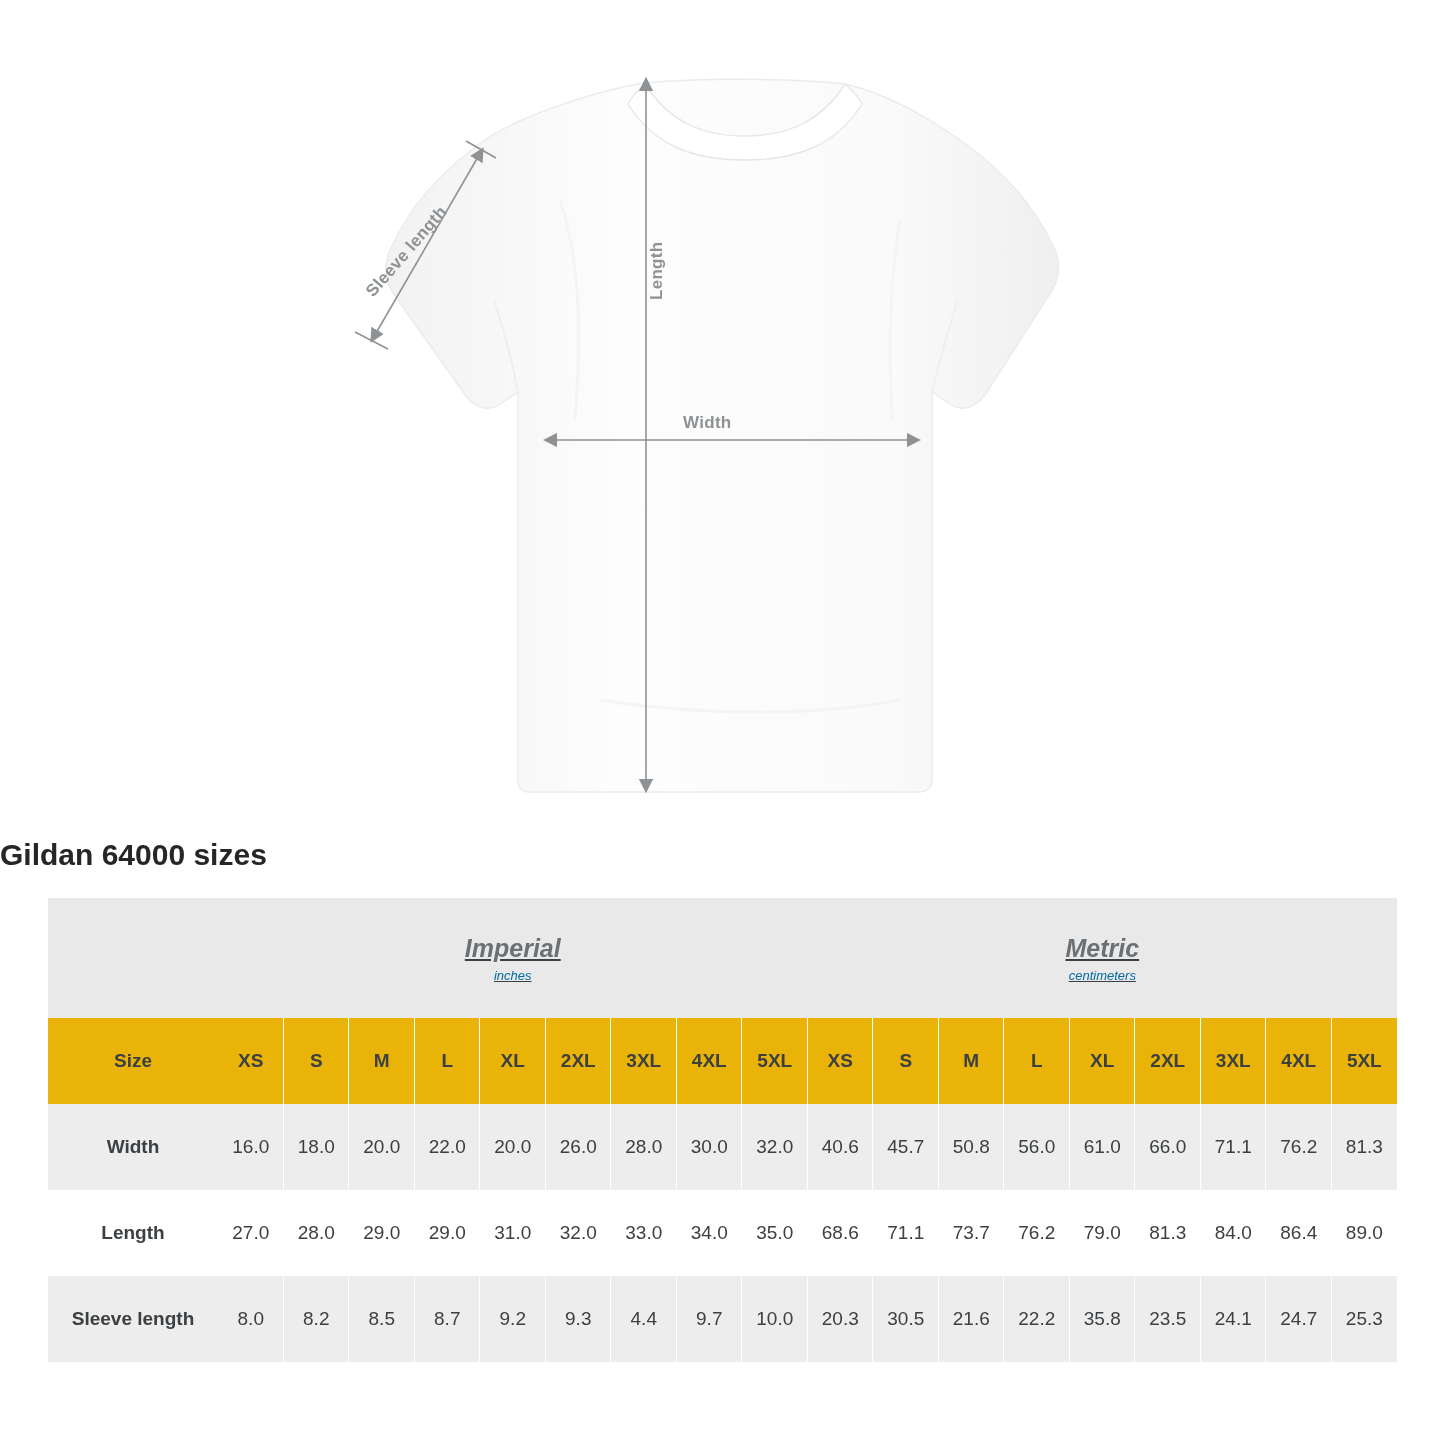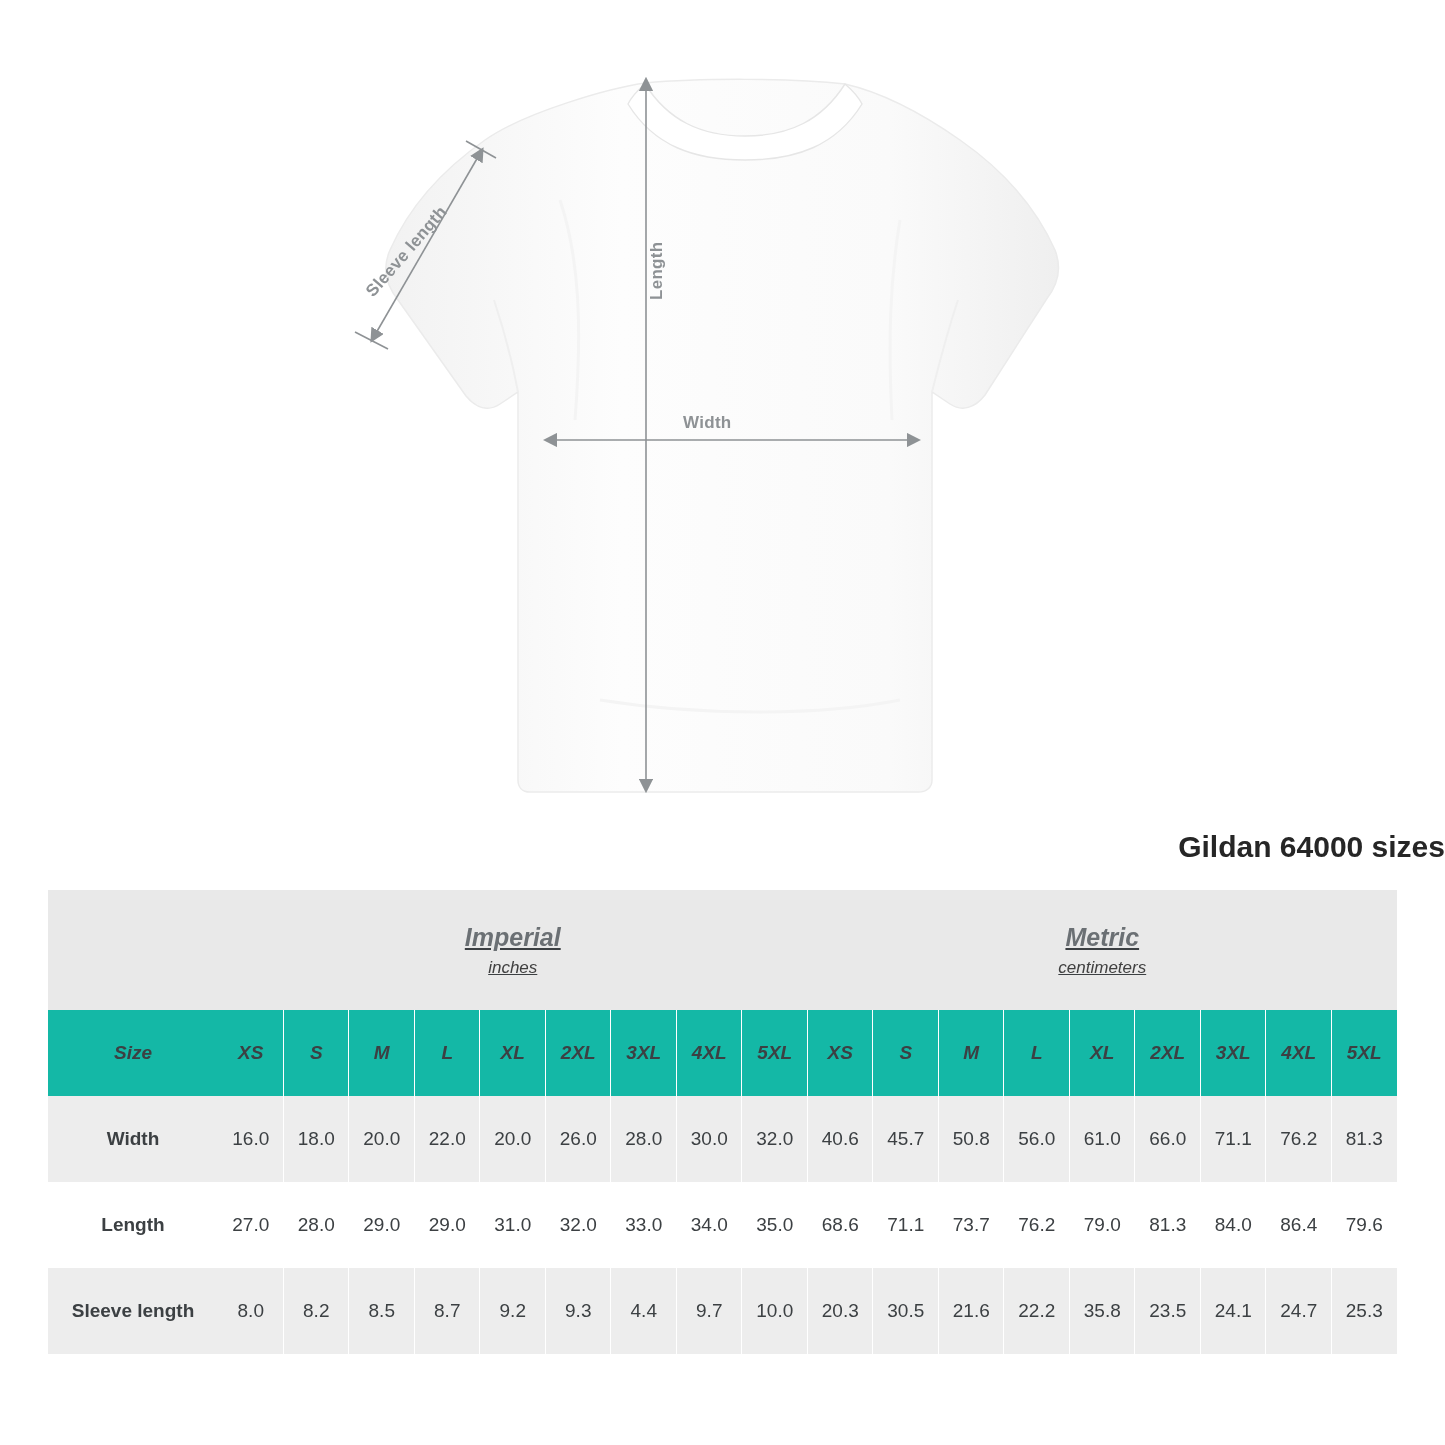--- a/index.html
+++ b/index.html
@@ -47,21 +47,22 @@
   }
   .dim-label.sleeve-lbl {
     left: 362px;
     top: 288px;
     transform: rotate(-49deg);
     transform-origin: left top;
   }
 
   
   .title-block {
-    text-align: right;
+    text-align: left;
+    margin-top: 8px;
   }
   .chart-title {
     font-size: 30px;
     font-weight: bold;
     color: #262626;
     margin: 0;
   }
   .chart-note {
     font-size: 17.5px;
     font-style: italic;
@@ -93,28 +94,28 @@
     text-decoration: underline;
   }
   .unit-title {
     font-size: 25px;
     font-weight: bold;
     font-style: italic;
     color: #6b7074;
     line-height: 1.25;
   }
   .unit-sub {
-    font-size: 17px;
+    font-size: 13px;
     font-style: italic;
-    color: #404040;
+    color: #0369a1;
     margin-top: 4px;
   }
   .row-light td { background: #ffffff; }
   .row-dark td { background: #ededed; }
-  .row-head td { background: #14b8a6; font-style: italic; }
+  .row-head td { background: #eab308; }
   .rowlabel {
     font-weight: bold;
     color: #3c4043;
     font-size: 20px;
   }
   .sizecol {
     font-weight: bold;
     font-size: 20px;
   }
   .col-label { width: 170px; }
@@ -293,21 +294,21 @@
         <td class="cell-sep">34.0</td>
         <td class="cell-sep">35.0</td>
         <td class="cell-sep">68.6</td>
         <td class="cell-sep">71.1</td>
         <td class="cell-sep">73.7</td>
         <td class="cell-sep">76.2</td>
         <td class="cell-sep">79.0</td>
         <td class="cell-sep">81.3</td>
         <td class="cell-sep">84.0</td>
         <td class="cell-sep">86.4</td>
-        <td>79.6</td>
+        <td>89.0</td>
       </tr>
 
       <tr class="row-dark">
         <td class="rowlabel">Sleeve length</td>
         <td class="cell-sep">8.0</td>
         <td class="cell-sep">8.2</td>
         <td class="cell-sep">8.5</td>
         <td class="cell-sep">8.7</td>
         <td class="cell-sep">9.2</td>
         <td class="cell-sep">9.3</td>

